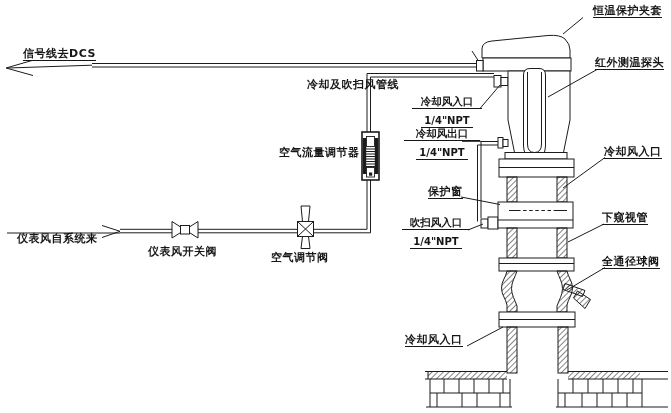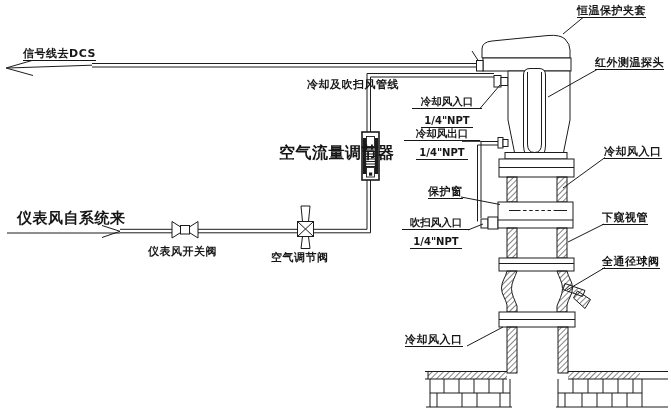--- a/index.html
+++ b/index.html
@@ -204,36 +204,36 @@
 <div class="callout" style="left:412px;top:95px;width:70px;">
   <span class="r1">冷却风入口</span>
   <span class="r2">1/4"NPT</span>
 </div>
 
 <div class="callout" style="left:404px;top:127px;width:76px;">
   <span class="r1">冷却风出口</span>
   <span class="r2">1/4"NPT</span>
 </div>
 
-<div class="lbl" style="left:279px;top:146px;font-size:16px;">空气流量调节器</div>
+<div class="lbl" style="left:279px;top:146px;font-size:11px;">空气流量调节器</div>
 
 <div class="lbl u" style="left:428px;top:185px;">保护窗</div>
 
 <div class="callout" style="left:402px;top:216px;width:68px;">
   <span class="r1">吹扫风入口</span>
   <span class="r2">1/4"NPT</span>
 </div>
 
-<div class="lbl" style="left:17px;top:212px;font-size:15px;text-align:right;">仪表风自系统来</div>
+<div class="lbl" style="left:17px;top:232px;font-size:11px;text-align:right;">仪表风自系统来</div>
 
 <div class="lbl" style="left:148px;top:245px;">仪表风开关阀</div>
 
 <div class="lbl" style="left:271px;top:251px;">空气调节阀</div>
 
-<div class="lbl u" style="left:577px;top:4px;">恒温保护夹套</div>
+<div class="lbl u" style="left:593px;top:4px;">恒温保护夹套</div>
 
 <div class="lbl u" style="left:595px;top:56px;">红外测温探头</div>
 
 <div class="lbl u" style="left:604px;top:145px;">冷却风入口</div>
 
 <div class="lbl u" style="left:602px;top:211px;">下窥视管</div>
 
 <div class="lbl u" style="left:602px;top:255px;">全通径球阀</div>
 
 <div class="lbl u" style="left:405px;top:333px;">冷却风入口</div>

